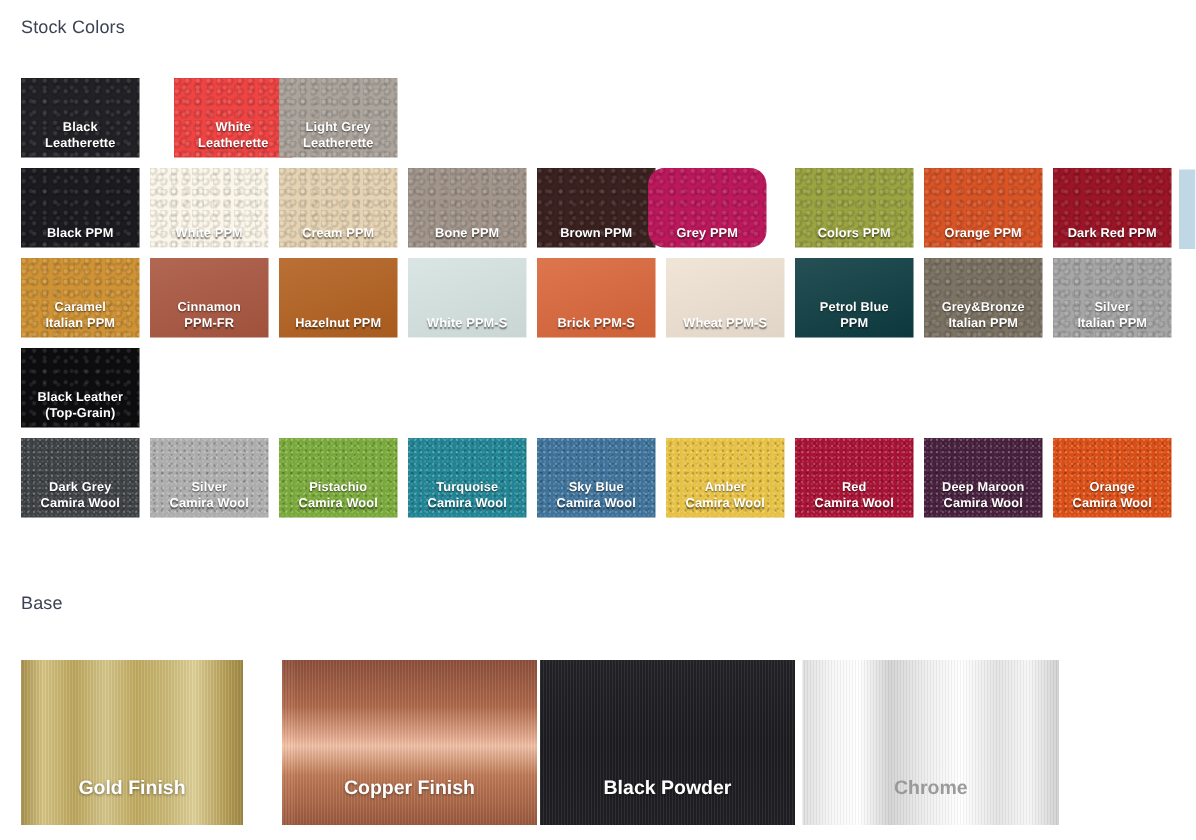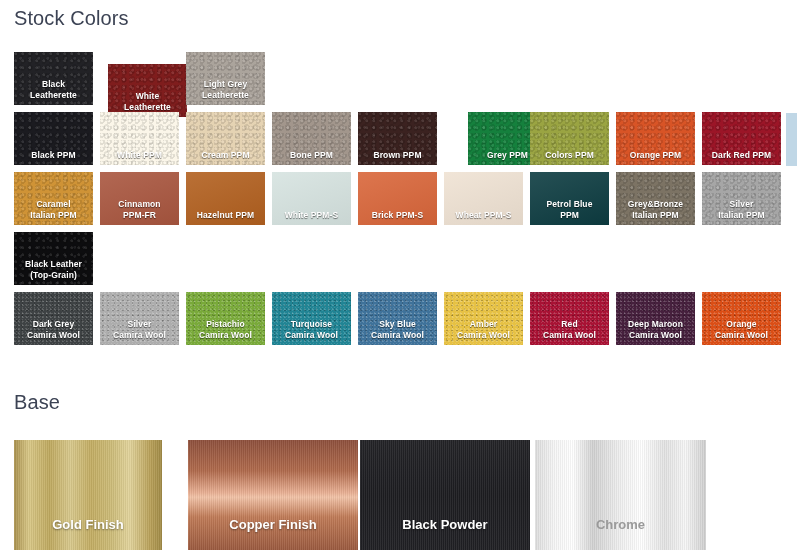--- a/index.html
+++ b/index.html
@@ -19,21 +19,21 @@
   .page {
     position: absolute;
     inset: 0;
     overflow: hidden;
   }
 
   
   .section-title {
     position: absolute;
     left: 14px;
-    font-size: 20px;
+    font-size: 12px;
     font-weight: 400;
     color: #3c4354;
     letter-spacing: 0.1px;
     line-height: 20px;
     margin: 0;
     white-space: nowrap;
   }
   #title-stock { top: 8px; }
   #title-base  { top: 392px; }
 
@@ -154,21 +154,21 @@
 <div class="page">
 
   <h2 class="section-title" id="title-stock">Stock Colors</h2>
 
   <div class="swatch-grid" id="swatch-grid">
       <div class="swatch-row">
         <div class="swatch" style="left: 14px; background: rgb(34, 34, 38);">
           <div class="tex leather"></div>
           <div class="cap">Black<br>Leatherette</div>
         </div>
-        <div class="swatch" style="left: 108px; background: #7f1d1d; margin-top: 12px;">
+        <div class="swatch" style="left: 116px; background: #ef4444;">
           <div class="tex leather"></div>
           <div class="cap">White<br>Leatherette</div>
         </div>
         <div class="swatch" style="left: 186px; background: rgb(171, 164, 156);">
           <div class="tex leather"></div>
           <div class="cap">Light Grey<br>Leatherette</div>
         </div>
       </div>
       <div class="swatch-row">
         <div class="swatch" style="left: 14px; background: rgb(27, 27, 32);">
@@ -184,21 +184,21 @@
           <div class="cap">Cream PPM</div>
         </div>
         <div class="swatch" style="left: 272px; background: rgb(162, 150, 140);">
           <div class="tex leather"></div>
           <div class="cap">Bone PPM</div>
         </div>
         <div class="swatch" style="left: 358px; background: rgb(59, 34, 32);">
           <div class="tex leather"></div>
           <div class="cap">Brown PPM</div>
         </div>
-        <div class="swatch" style="left: 468px; background: #15803d;">
+        <div class="swatch" style="left: 432px; background: #be185d; border-radius: 11px;">
           <div class="tex leather"></div>
           <div class="cap">Grey PPM</div>
         </div>
         <div class="swatch" style="left: 530px; background: rgb(154, 164, 66);">
           <div class="tex leather"></div>
           <div class="cap">Colors PPM</div>
         </div>
         <div class="swatch" style="left: 616px; background: rgb(216, 84, 38);">
           <div class="tex leather"></div>
           <div class="cap">Orange PPM</div>

